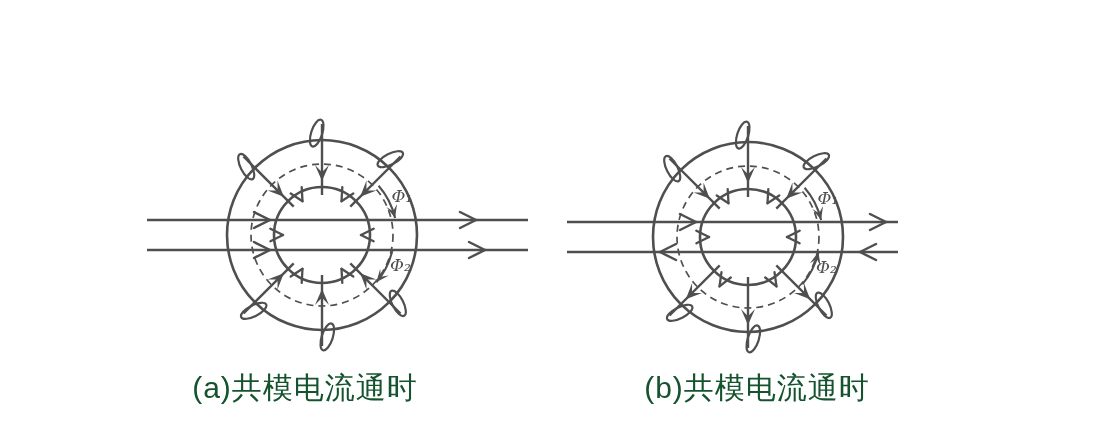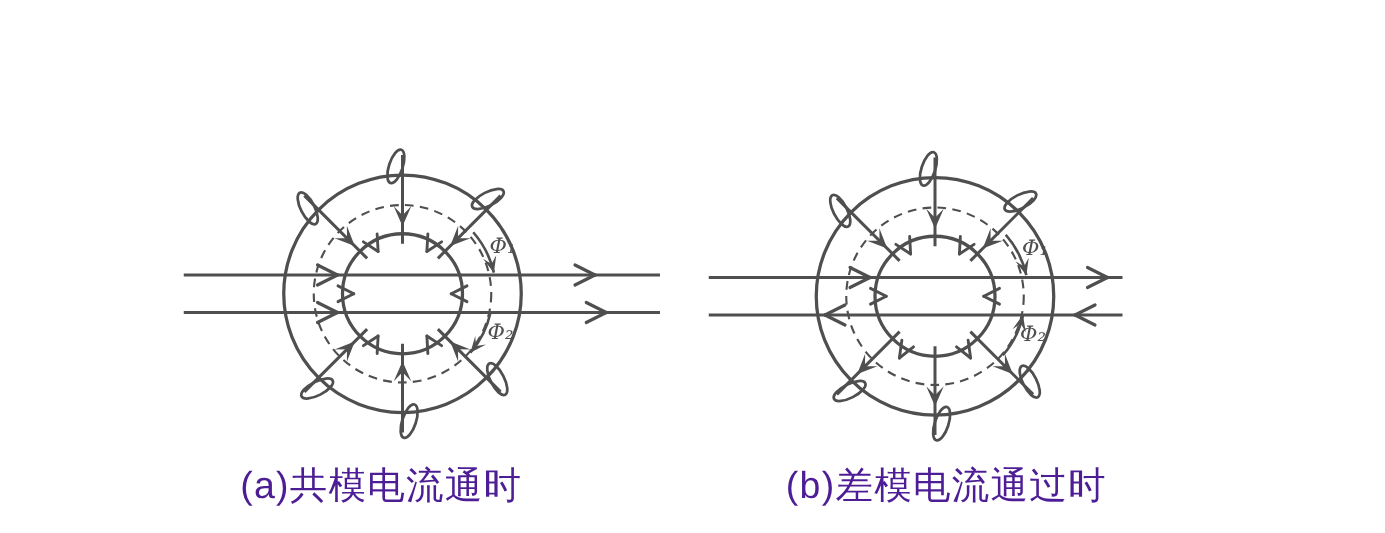--- a/index.html
+++ b/index.html
@@ -12,21 +12,21 @@
   }
   .stage { position: absolute; inset: 0; background: #ffffff; margin-top: 48px; }
   .fig-svg { position: absolute; }
   #svg-a { left: 140px; top: 66px; }
   #svg-b { left: 558px; top: 66px; }
   .caption {
     position: absolute;
     top: 320px;
     font-size: 30px;
     letter-spacing: 1px;
-    color: #4c1d95;
+    color: #14532d;
     text-align: center;
     white-space: nowrap;
   }
   #caption-a { left: 145px; width: 320px; }
   #caption-b { left: 597px; width: 320px; }
 </style>
 </head>
 <body>
 
 <div class="stage">
@@ -190,14 +190,14 @@
         <line x1="302.0" y1="138.0" x2="318.0" y2="146.0" stroke="#4f4f4f" stroke-width="2.5" stroke-linecap="round"></line>
       </g>
       <path d="M 246.6 73.8 A 75 75 0 0 1 263.1 106.1" fill="none" stroke="#4f4f4f" stroke-width="2.1"></path>
       <polygon points="263.1,106.1 254.4,95.0 261.2,99.2 265.0,92.1" fill="#4f4f4f"></polygon>
       <text x="270.0" y="90.0" fill="#4f4f4f" font-size="17" font-style="italic" text-anchor="middle" font-family="&quot;DejaVu Serif&quot;, serif">Φ₁</text>
       <path d="M 244.3 170.2 A 72 72 0 0 0 260.4 138.0" fill="none" stroke="#4f4f4f" stroke-width="2.1"></path>
       <polygon points="260.4,138.0 262.6,151.9 258.7,144.9 251.9,149.3" fill="#4f4f4f"></polygon>
       <text x="268.4" y="159.1" fill="#4f4f4f" font-size="17" font-style="italic" text-anchor="middle" font-family="&quot;DejaVu Serif&quot;, serif">Φ₂</text>
     </svg>
   <div id="caption-a" class="caption">(a)共模电流通时</div>
-  <div id="caption-b" class="caption">(b)差模电流通过时</div>
+  <div id="caption-b" class="caption">(b)共模电流通时</div>
 </div>
 
 </body></html>

